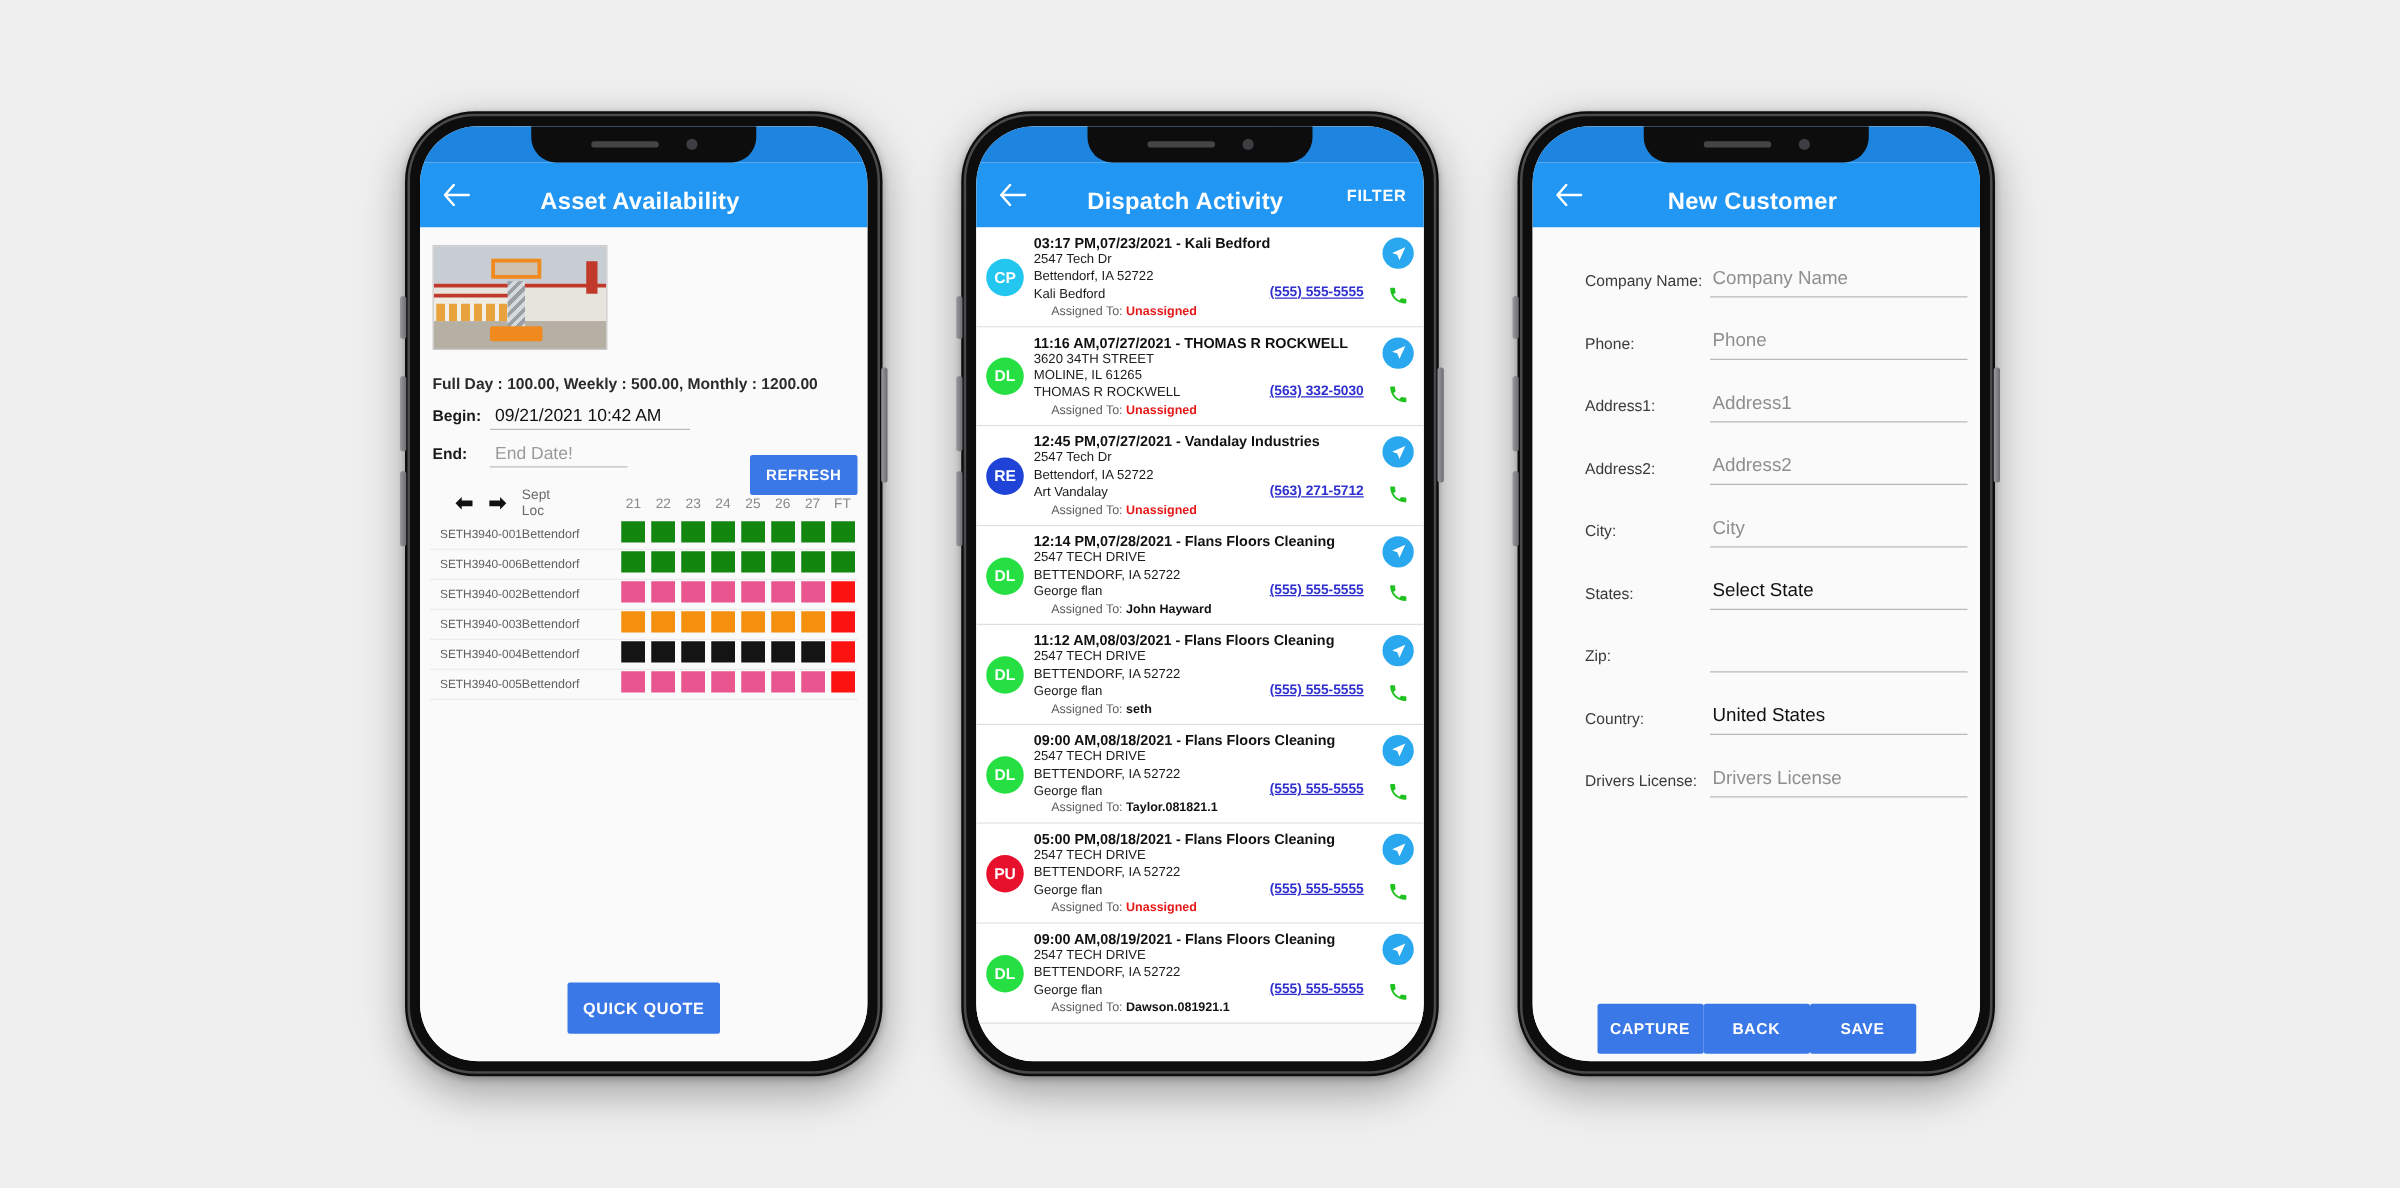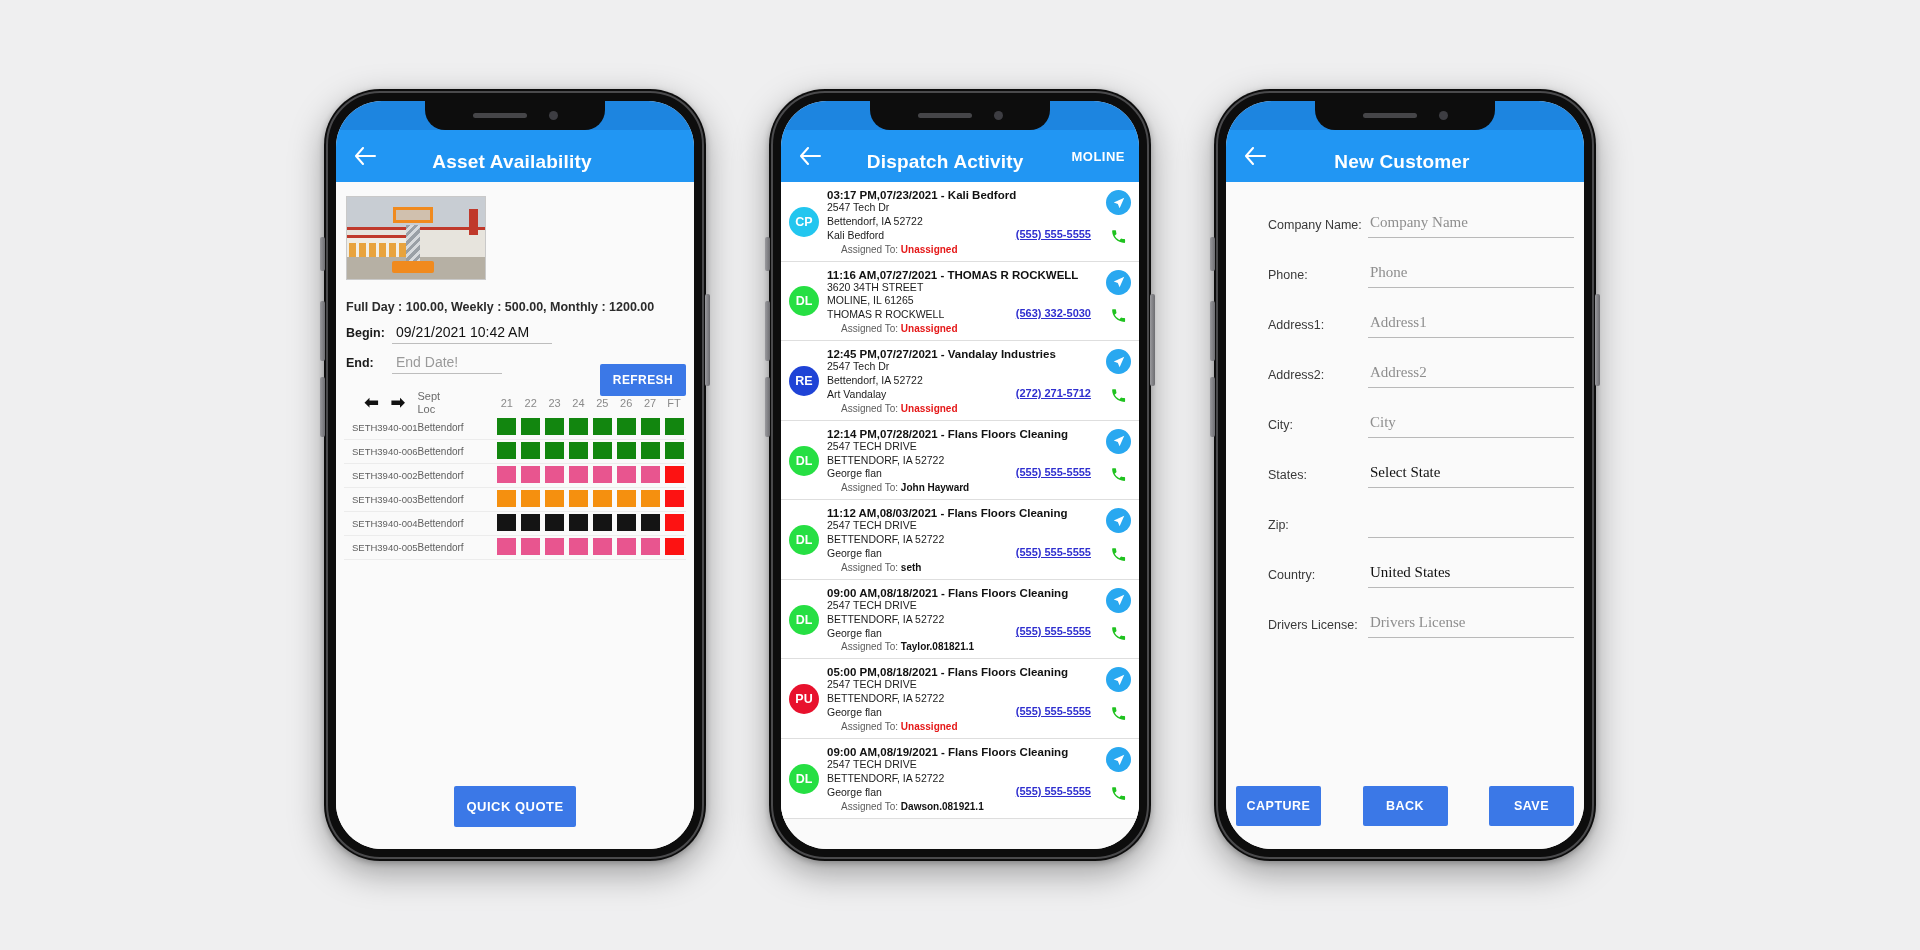--- a/index.html
+++ b/index.html
@@ -274,26 +274,25 @@
   }
   .flabel { font-size: 12.5px; color: #3a3a3a; width: 100px; flex: 0 0 auto; padding-bottom: 6px; text-align: left; }
   .finput {
     flex: 1;
     border-bottom: 1px solid #b9b9b9;
     font-size: 15px;
     padding: 0 2px 5px 2px;
     color: #8e8e8e;
     cursor: text;
     min-height: 24px;
-    font-family: Liberation Serif, serif;
   }
   .finput.filled { color: #111; }
   .form-btns {
-    position: absolute; left: 0; right: 0; bottom: 23px;
-    display: flex; justify-content: space-between; padding: 0 10px;
+    position: absolute; left: 0; right: 0; bottom: 6px;
+    display: flex; justify-content: center; padding: 0 10px;
   }
   .fbtn {
     background: #3b78e7; color: #fff;
     font-size: 12.5px; font-weight: bold; letter-spacing: .5px;
     padding: 13px 0; width: 85px; text-align: center;
     border: none; border-radius: 2px; cursor: pointer; font-family: inherit;
   }
 </style>
 </head>
 <body>
@@ -469,21 +468,21 @@
       </div>
       <div class="statusbar"></div>
 
       <div class="appbar">
         <div class="back">
           <svg width="22" height="18" viewBox="0 0 22 18" aria-hidden="true">
             <path d="M9 1 L2 9 L9 17 M2 9 L21 9" stroke="#fff" stroke-width="2" fill="none" stroke-linecap="round" stroke-linejoin="round"></path>
           </svg>
         </div>
         <div class="title">Dispatch Activity</div>
-        <div class="action">MOLINE</div>
+        <div class="action">FILTER</div>
       </div>
 
       <div class="body">
         <div class="dlist" id="dispatch-list">
             <div class="ditem">
               <div class="avatar" style="background: rgb(34, 198, 239);">CP</div>
               <div class="dmain">
                 <div class="dhead">03:17 PM,07/23/2021 - Kali Bedford</div>
                 <div class="dline">2547 Tech Dr</div>
                 <div class="dline">Bettendorf, IA   52722</div>
@@ -529,21 +528,21 @@
             </div>
             <div class="ditem">
               <div class="avatar" style="background: rgb(31, 67, 214);">RE</div>
               <div class="dmain">
                 <div class="dhead">12:45 PM,07/27/2021 - Vandalay Industries</div>
                 <div class="dline">2547 Tech Dr</div>
                 <div class="dline">Bettendorf, IA   52722</div>
                 <div class="dline">Art Vandalay</div>
                 <div class="dassign"><span>Assigned To:</span>  <b class="unassigned">Unassigned</b></div>
               </div>
-              <div class="dphone">(272) 271-5712</div>
+              <div class="dphone">(563) 271-5712</div>
               <div class="dicons">
                 <div class="nav-circle">
                   <svg width="14" height="14" viewBox="0 0 24 24" aria-hidden="true">
                     <path d="M21 3 L3 11 L10 13.5 L13 21 Z" fill="#fff"></path>
                   </svg>
                 </div>
                 <div class="call-icon">
                   <svg width="17" height="17" viewBox="0 0 24 24" aria-hidden="true">
                     <path d="M6.6 10.8a15 15 0 0 0 6.6 6.6l2.2-2.2c.3-.3.7-.4 1.1-.2 1.2.4 2.5.6 3.8.6.6 0 1 .4 1 1V20c0 .6-.4 1-1 1C10.6 21 3 13.4 3 4c0-.6.4-1 1-1h3.5c.6 0 1 .4 1 1 0 1.3.2 2.6.6 3.8.1.4 0 .8-.2 1.1z" fill="#1fc21f"></path>
                   </svg>

